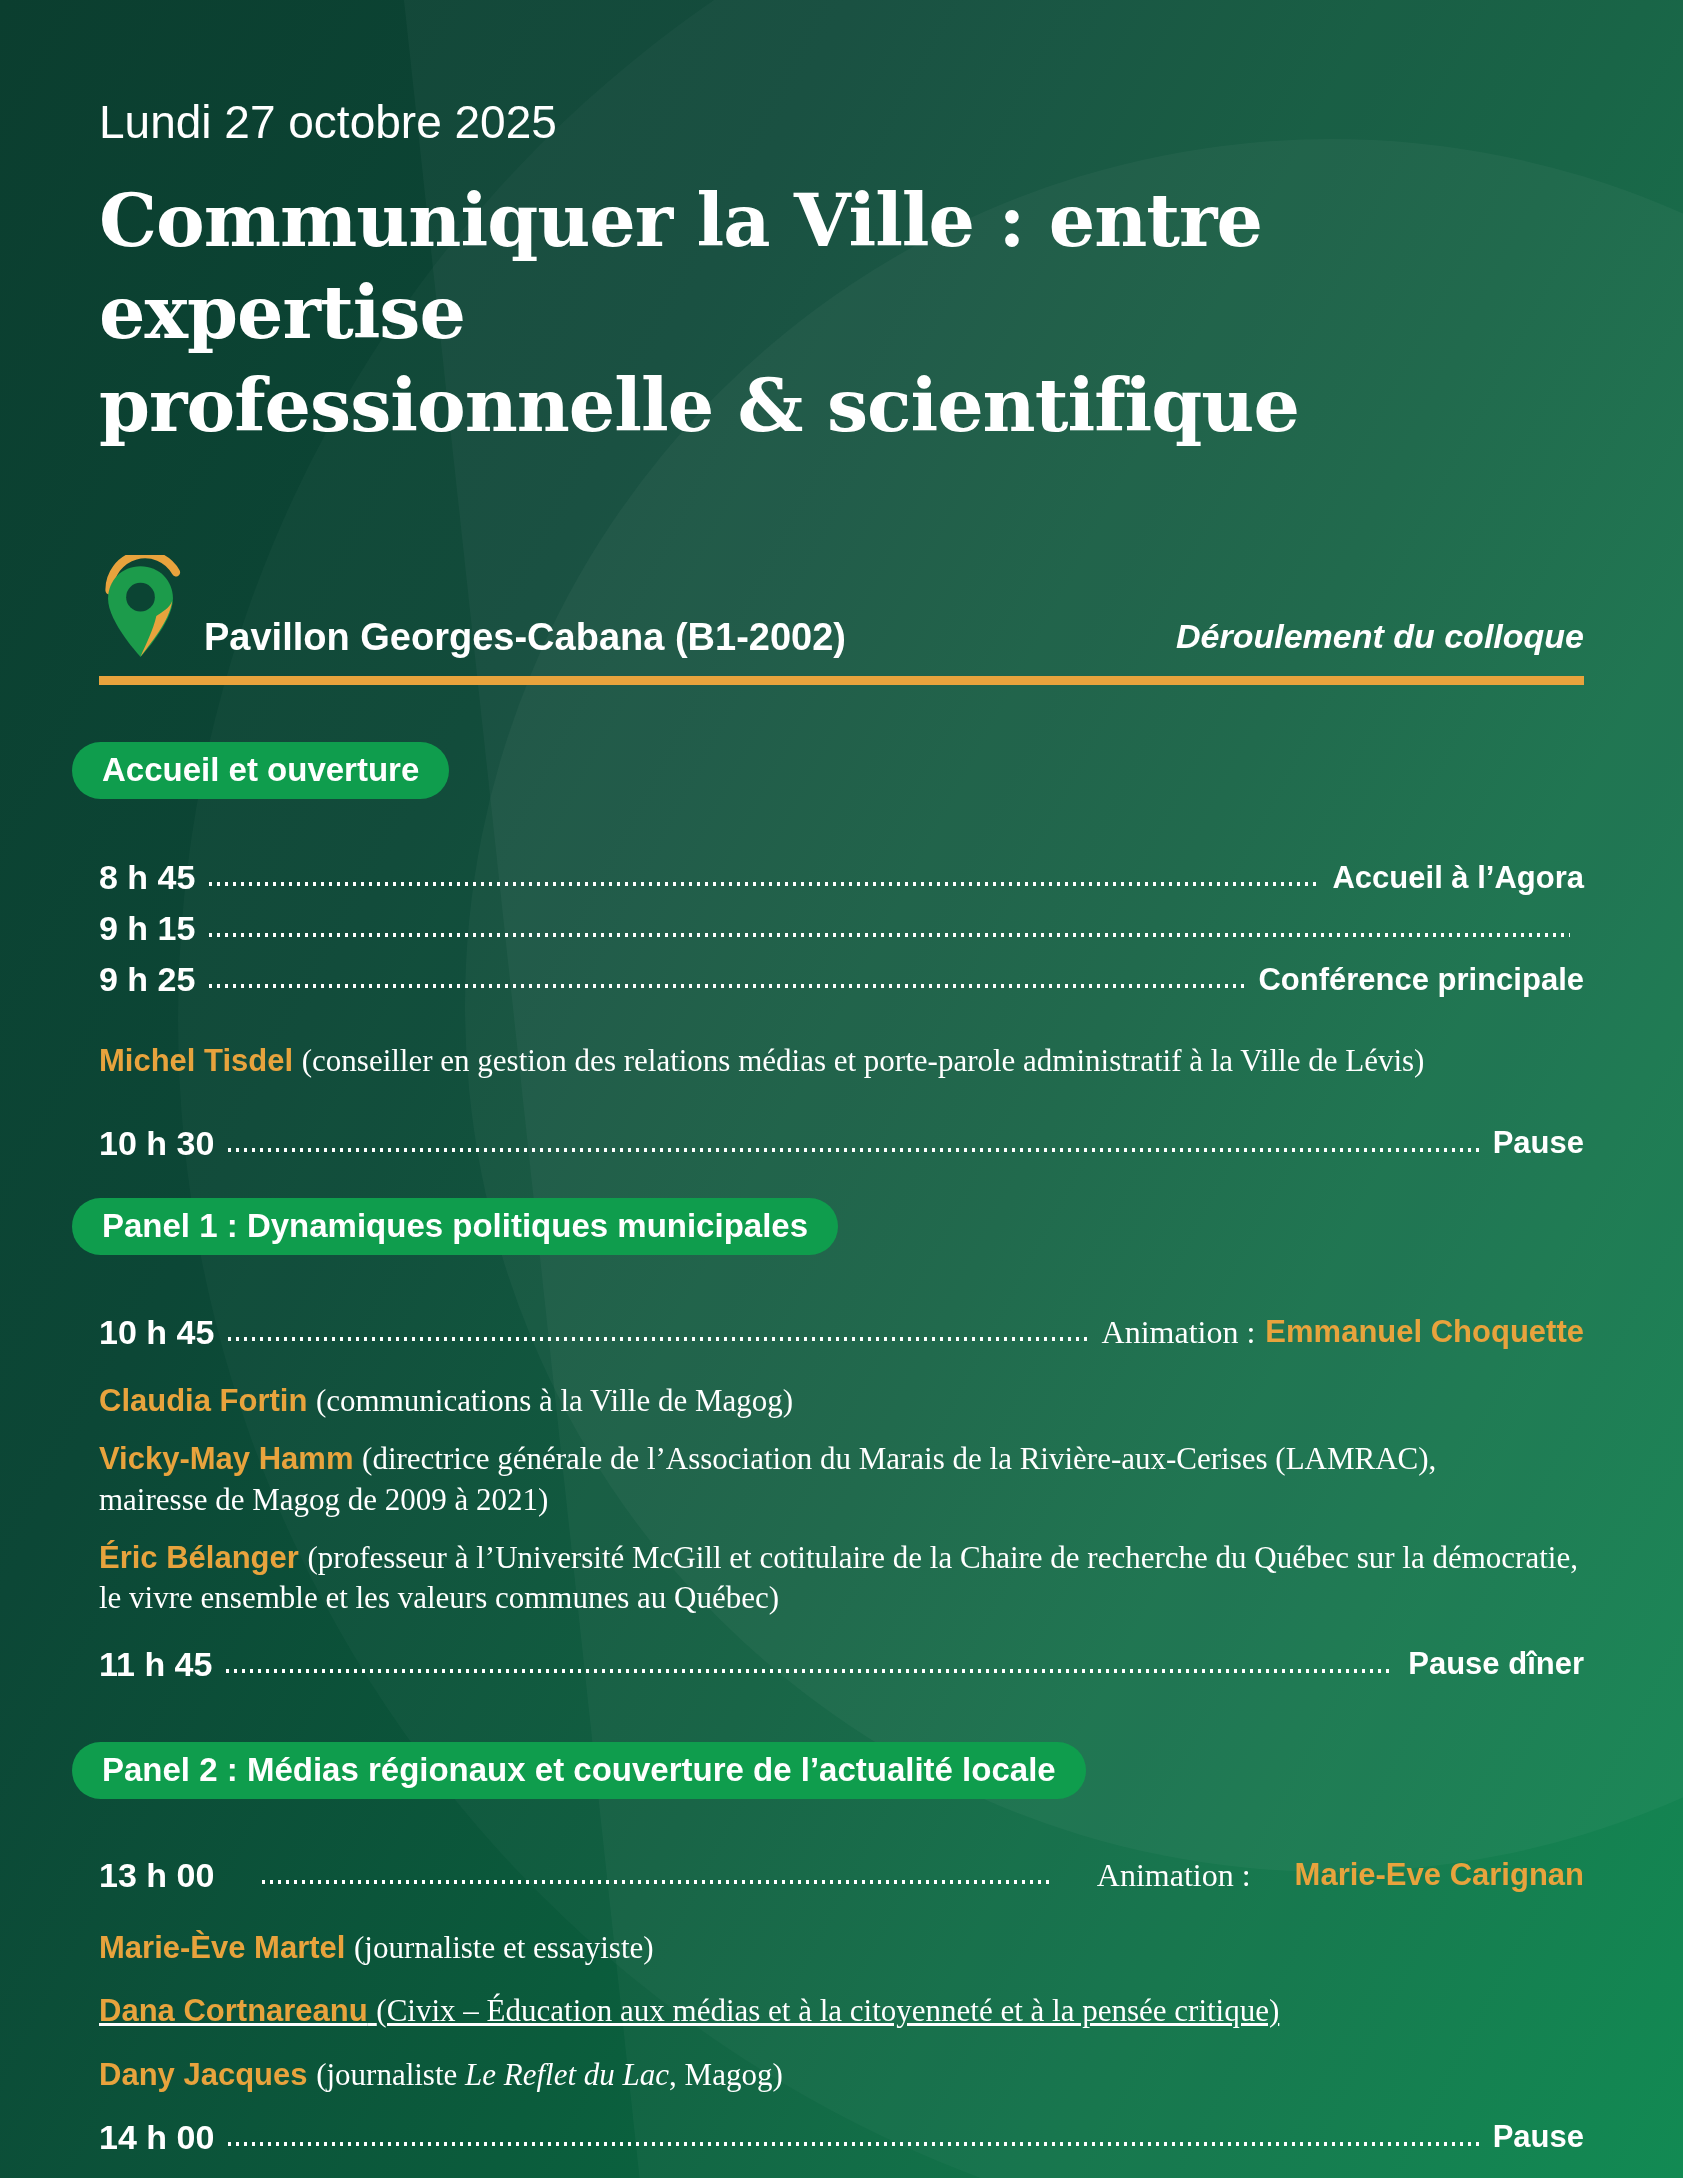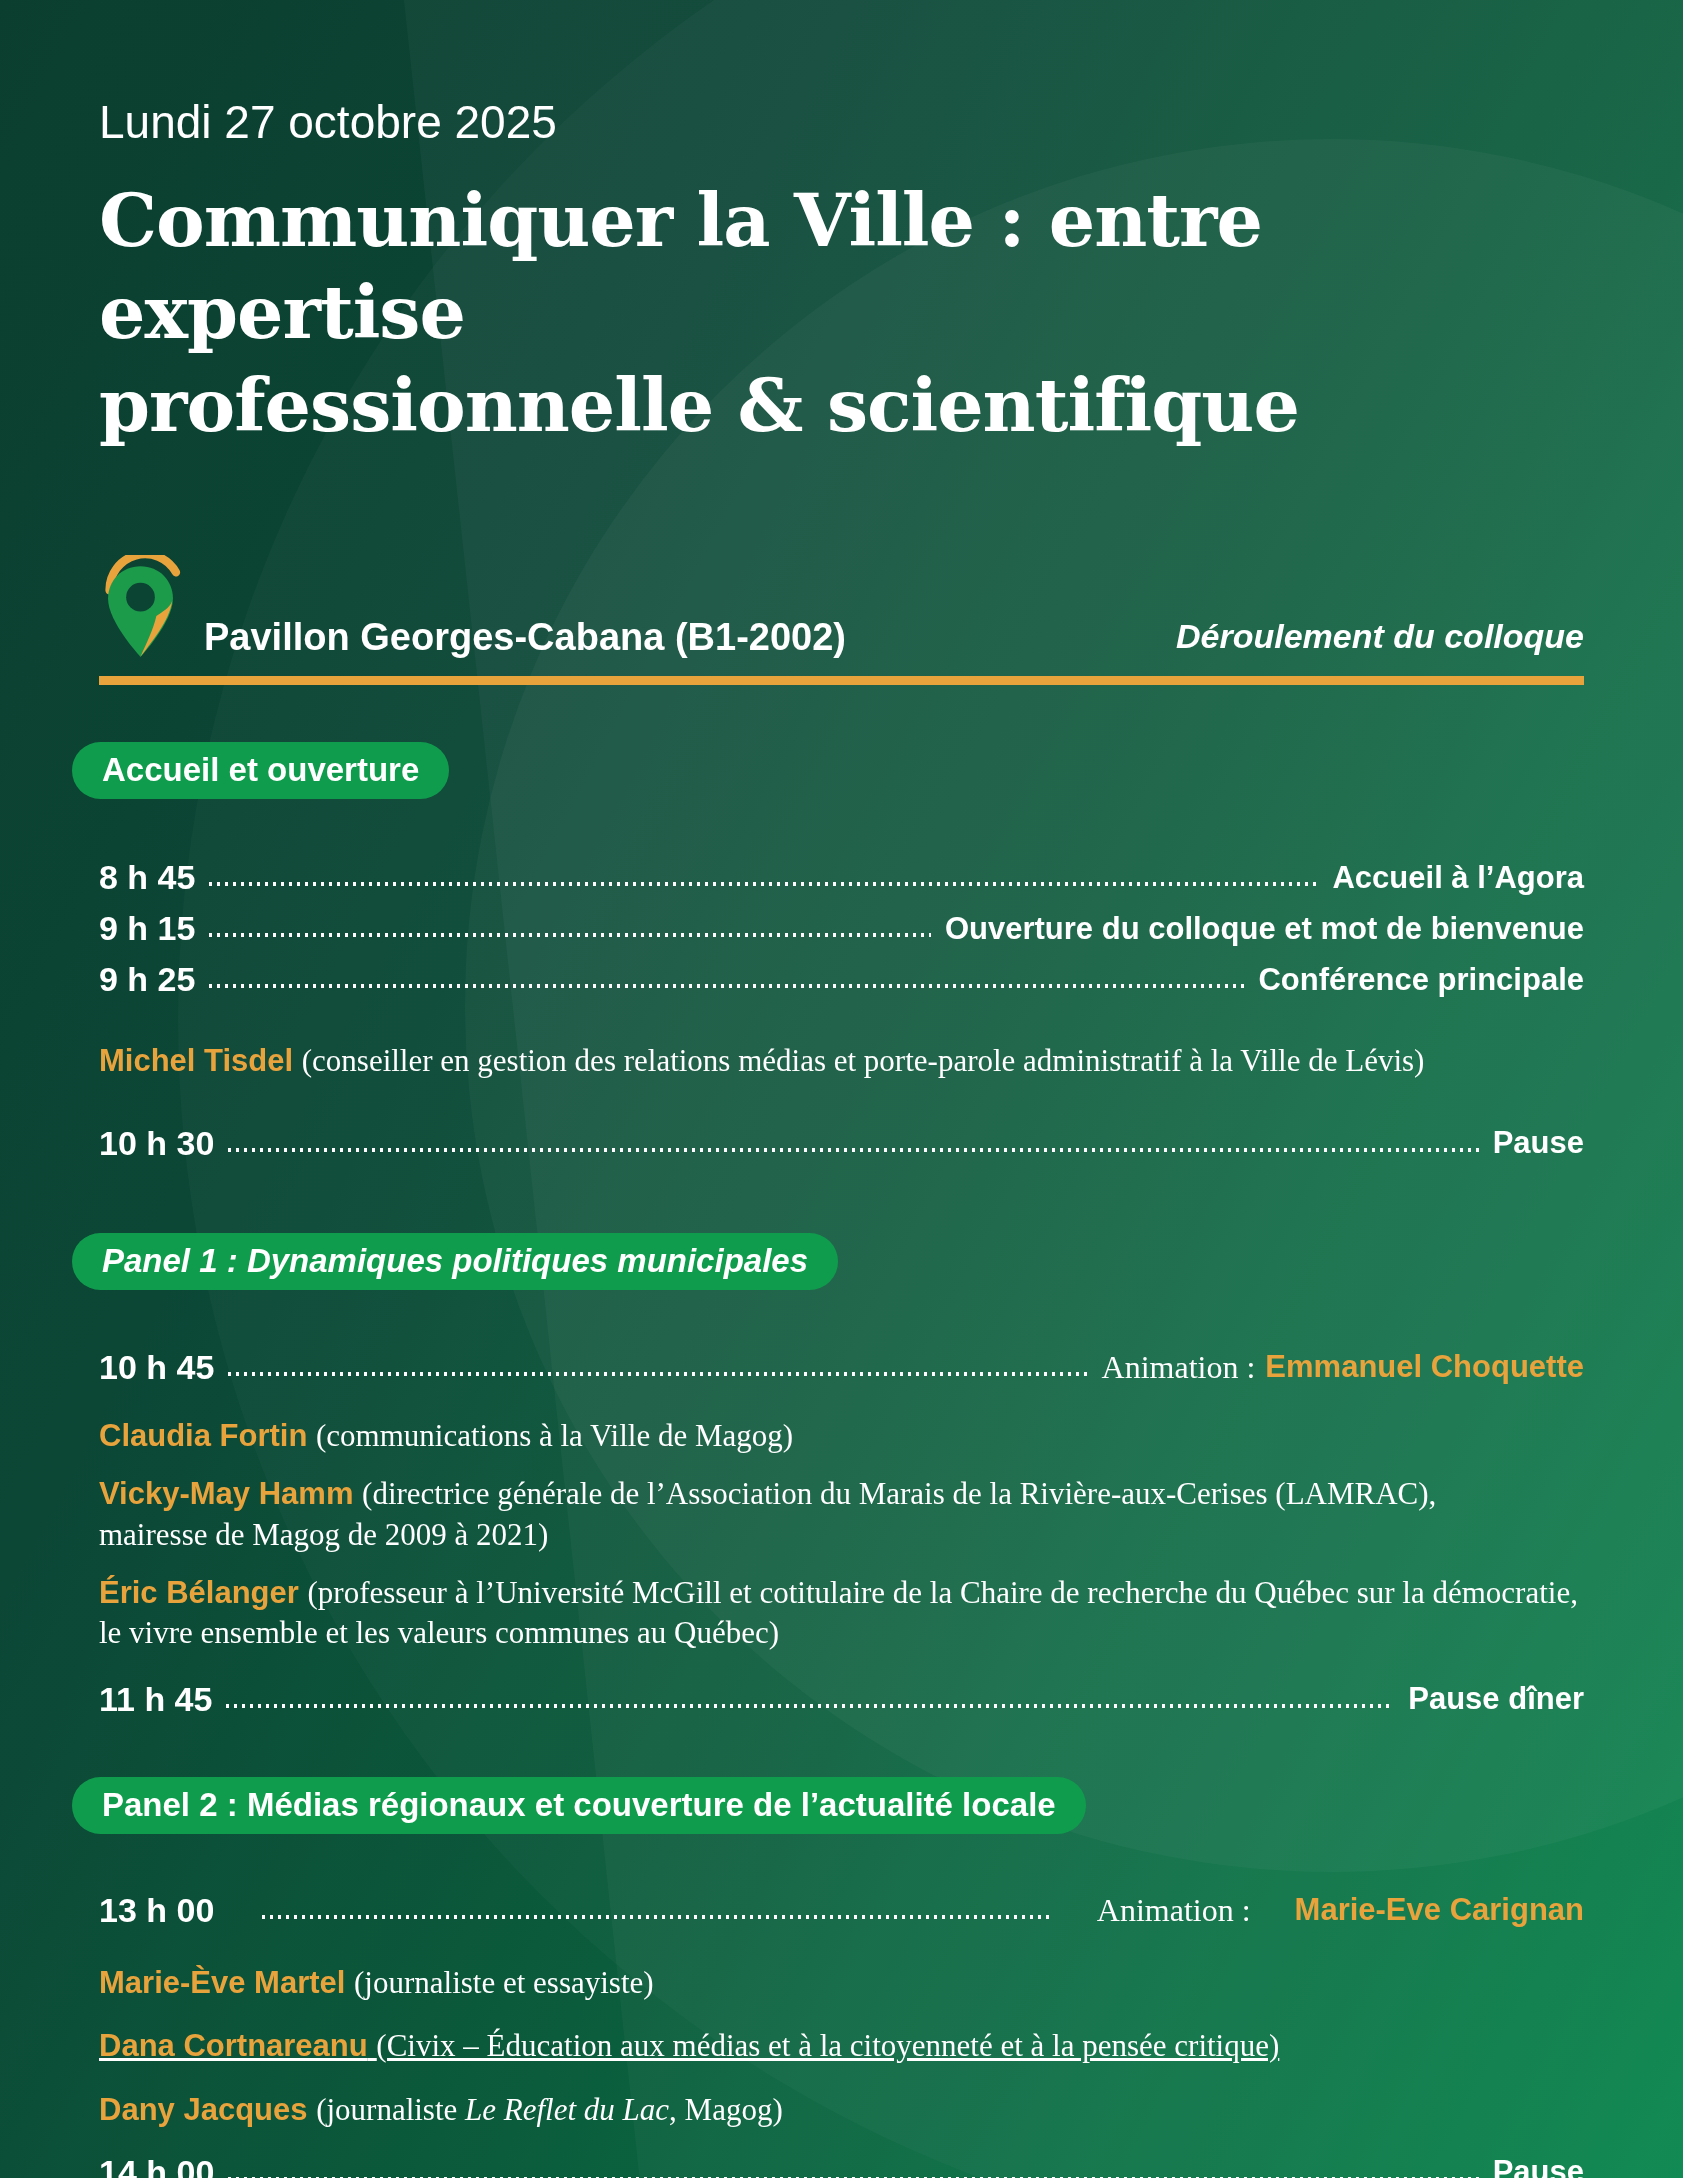--- a/index.html
+++ b/index.html
@@ -34,21 +34,21 @@
   .pin{width:83px;height:107px;flex:0 0 auto;margin-right:22px;}
   .venue-text{font-size:38px;font-weight:700;line-height:1.32;}
   .spacer{flex:1;}
   .program-label{font-size:34px;font-weight:700;margin-bottom:6px;white-space:nowrap;font-style:italic;}
   .rule{margin-top:14px;height:9px;background:#e8a33d;}
   .badge{
     display:inline-block;margin-left:-27px;margin-top:57px;
     background:#0f9d4d;border-radius:34px;padding:11px 30px 13px 30px;
     font-size:33px;font-weight:700;line-height:1;
   }
-  .badge.b2{margin-top:65px;font-style:italic;}
+  .badge.b2{margin-top:30px;}
   .badge.b3{margin-top:53px;}
   .srow{display:flex;align-items:center;height:51px;}
   .srow.first{margin-top:53px;}
   .srow .time{font-size:34px;font-weight:700;line-height:1;white-space:nowrap;}
   .leader{
     flex:1;height:4px;margin:0 14px;transform:translateY(7px);
     background-image:repeating-linear-gradient(to right,#ffffff 0 3px,transparent 3px 8px);
   }
   .slabel{font-size:31px;font-weight:700;line-height:1;white-space:nowrap;}
   .aprefix{
@@ -98,21 +98,20 @@
     <div class="badge">Accueil et ouverture</div>
 
     <div class="srow first">
       <span class="time">8 h 45</span>
       <span class="leader"></span>
       <span class="slabel">Accueil à l’Agora</span>
     </div>
     <div class="srow">
       <span class="time">9 h 15</span>
       <span class="leader"></span>
-      <span class="slabel">Ouverture du colloque et mot de bienvenue</span>
     </div>
     <div class="srow">
       <span class="time">9 h 25</span>
       <span class="leader"></span>
       <span class="slabel">Conférence principale</span>
     </div>
 
     <div class="speaker m36">
       <span class="sname">Michel Tisdel</span>
       <span class="sdesc">(conseiller en gestion des relations médias et porte-parole administratif à la Ville de Lévis)</span>

